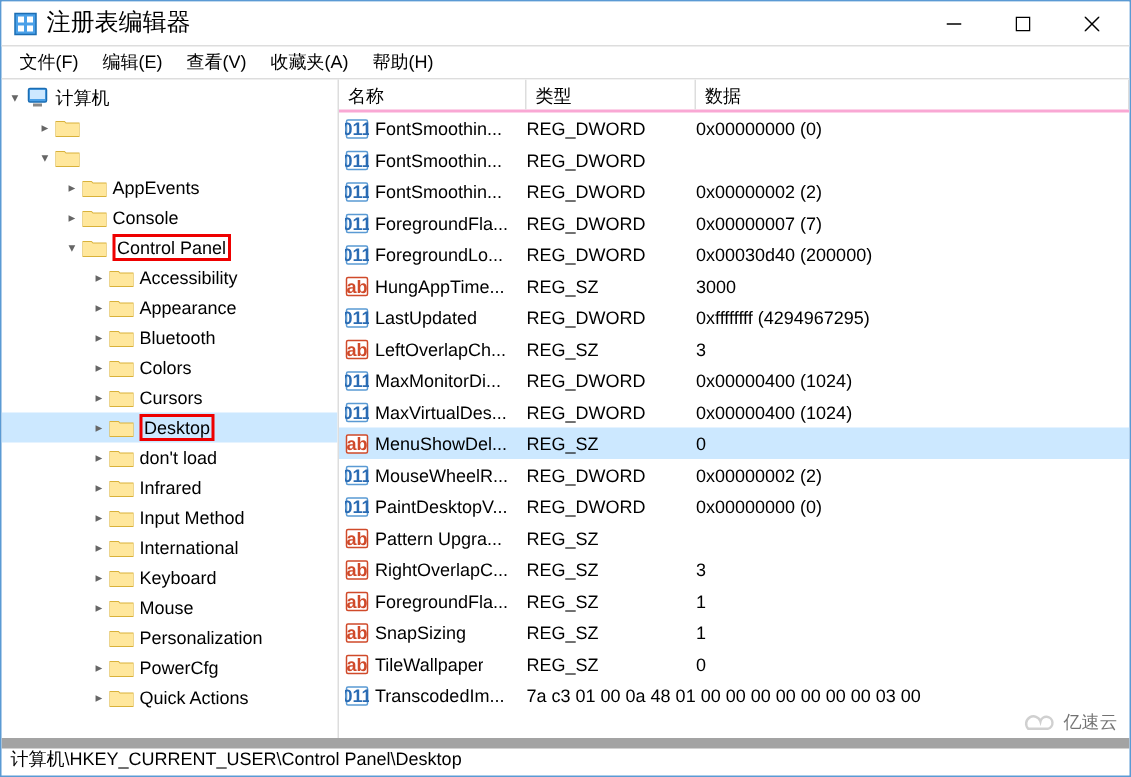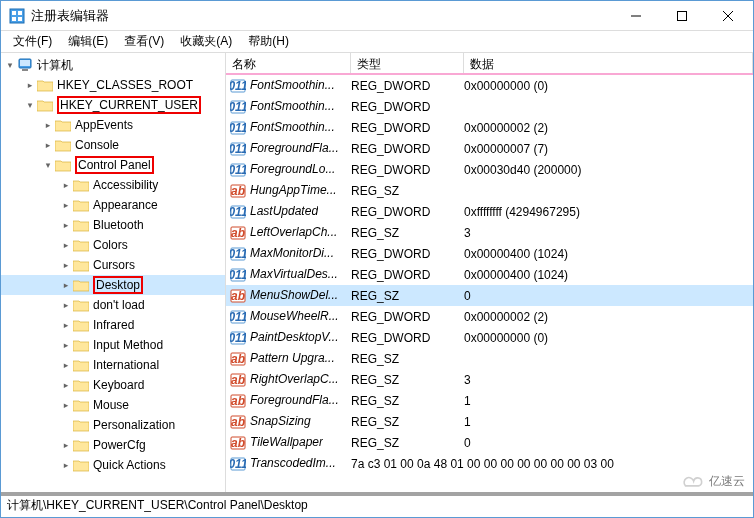--- a/index.html
+++ b/index.html
@@ -1,19 +1,19 @@
 <!DOCTYPE html>
 <html><head>
 <meta charset="utf-8">
 <style>
 *{box-sizing:border-box;margin:0;padding:0;font-family:"Microsoft YaHei","Segoe UI",Tahoma,sans-serif;font-size:12px;color:#000;}
 body{width:754px;height:518px;background:#fff;border:1px solid #5a9ad4;position:relative;overflow:hidden;}
 .titlebar{height:30px;background:#fff;display:flex;align-items:center;padding:0 2px;border-bottom:1px solid #ddd;}
 .title-icon{width:16px;height:16px;margin:0 6px;display:inline-flex;}
-.title-text{flex:1;font-size:13px;}
+.title-text{flex:1;font-size:16px;}
 .win-btns{display:flex;height:100%;}
 .win-btn{width:46px;height:29px;display:flex;align-items:center;justify-content:center;cursor:default;}
 .menubar{height:22px;display:flex;align-items:center;padding:0 4px;border-bottom:1px solid #ddd;}
 .menu-item{padding:2px 8px;cursor:default;}
 .main{display:flex;height:439px;}
 .tree-pane{width:225px;border-right:1px solid #ddd;overflow:auto;position:relative;}
 .tree{padding:2px 0 2px 0;}
 .tree-row{display:flex;align-items:center;height:20px;white-space:nowrap;padding-right:6px;cursor:default;}
 .tree-row.sel{background:#cce8ff;}
 .expander{width:14px;height:20px;display:inline-flex;align-items:center;justify-content:center;color:#666;font-size:9px;}
@@ -23,25 +23,25 @@
 .hl{border:2px solid #e00;padding:0 1px;margin:-2px 0;}
 .list-pane{flex:1;overflow:auto;}
 .list-header{display:flex;height:22px;border-bottom:2px solid #f9a8d4;background:#fff;position:sticky;top:0;}
 .list-header div{padding:3px 6px;border-right:1px solid #ddd;}
 .col-name{width:125px;}
 .col-type{width:113px;}
 .col-data{flex:1;}
 .list-row{display:flex;height:21px;align-items:center;cursor:default;}
 .list-row.sel{background:#cce8ff;}
 .val-icon{width:16px;height:16px;margin:0 4px 0 4px;flex-shrink:0;}
-.cell-name{width:125px;display:flex;align-items:flex-start;overflow:hidden;text-overflow:ellipsis;white-space:nowrap;font-style:italic;}
+.cell-name{width:125px;display:flex;align-items:center;overflow:hidden;text-overflow:ellipsis;white-space:nowrap;}
 .cell-name span{overflow:hidden;text-overflow:ellipsis;white-space:nowrap;}
 .cell-type{width:113px;overflow:hidden;white-space:nowrap;}
 .cell-data{flex:1;overflow:hidden;white-space:nowrap;text-overflow:ellipsis;}
-.statusbar{height:22px;border-top:4px solid #a3a3a3;display:flex;align-items:center;padding:0 6px;}
+.statusbar{height:22px;border-top:7px solid #a3a3a3;display:flex;align-items:center;padding:0 6px;}
 .wm{position:absolute;right:8px;bottom:26px;opacity:.55;font-size:16px;color:#888;display:flex;align-items:center;gap:4px;pointer-events:none;text-align:center;}
 .wm svg{width:26px;height:20px;}
 ::-webkit-scrollbar{width:16px;height:16px;}
 ::-webkit-scrollbar-track{background:#f0f0f0;}
 ::-webkit-scrollbar-thumb{background:#c2c2c2;border:1px solid #f0f0f0;}
 </style>
 </head>
 <body>
 
 <div class="titlebar">
@@ -95,30 +95,28 @@
             </svg></span>
           <span>计算机</span>
         </div>
         <div class="tree-row" style="padding-left: 22px;">
           <span class="expander">▸</span>
           <span class="folder">
             <svg width="16" height="13" viewBox="0 0 16 13">
               <path d="M0 2 l0 10 l16 0 l0 -9 l-9 0 l-1 -1 z" fill="#ffe79c" stroke="#d9b23a" stroke-width="0.7"></path>
             </svg>
           </span>
-          <span>HKEY_CLASSES_ROOT</span>
         </div>
         <div class="tree-row" style="padding-left: 22px;">
           <span class="expander">▾</span>
           <span class="folder">
             <svg width="16" height="13" viewBox="0 0 16 13">
               <path d="M0 2 l0 10 l16 0 l0 -9 l-9 0 l-1 -1 z" fill="#ffe79c" stroke="#d9b23a" stroke-width="0.7"></path>
             </svg>
           </span>
-          <span><span class="hl">HKEY_CURRENT_USER</span></span>
         </div>
         <div class="tree-row" style="padding-left: 40px;">
           <span class="expander">▸</span>
           <span class="folder">
             <svg width="16" height="13" viewBox="0 0 16 13">
               <path d="M0 2 l0 10 l16 0 l0 -9 l-9 0 l-1 -1 z" fill="#ffe79c" stroke="#d9b23a" stroke-width="0.7"></path>
             </svg>
           </span>
           <span>AppEvents</span>
         </div>
@@ -340,20 +338,21 @@
         </div>
         <div class="list-row">
           <div class="cell-name">
             <span class="val-icon"><svg width="16" height="16" viewBox="0 0 16 16">
                 <rect x="1" y="2" width="14" height="12" rx="1" fill="#fff" stroke="#d04a2a"></rect>
                 <text x="8" y="12" text-anchor="middle" font-size="8" fill="#d04a2a" font-weight="bold">ab</text>
               </svg></span>
             <span>HungAppTime...</span>
           </div>
           <div class="cell-type">REG_SZ</div>
+          <div class="cell-data">3000</div>
         </div>
         <div class="list-row">
           <div class="cell-name">
             <span class="val-icon"><svg width="16" height="16" viewBox="0 0 16 16">
                 <rect x="1" y="2" width="14" height="12" rx="1" fill="#fff" stroke="#5a9ad4"></rect>
                 <text x="8" y="12" text-anchor="middle" font-size="7" fill="#2a6bb3" font-weight="bold">011</text>
               </svg></span>
             <span>LastUpdated</span>
           </div>
           <div class="cell-type">REG_DWORD</div>

